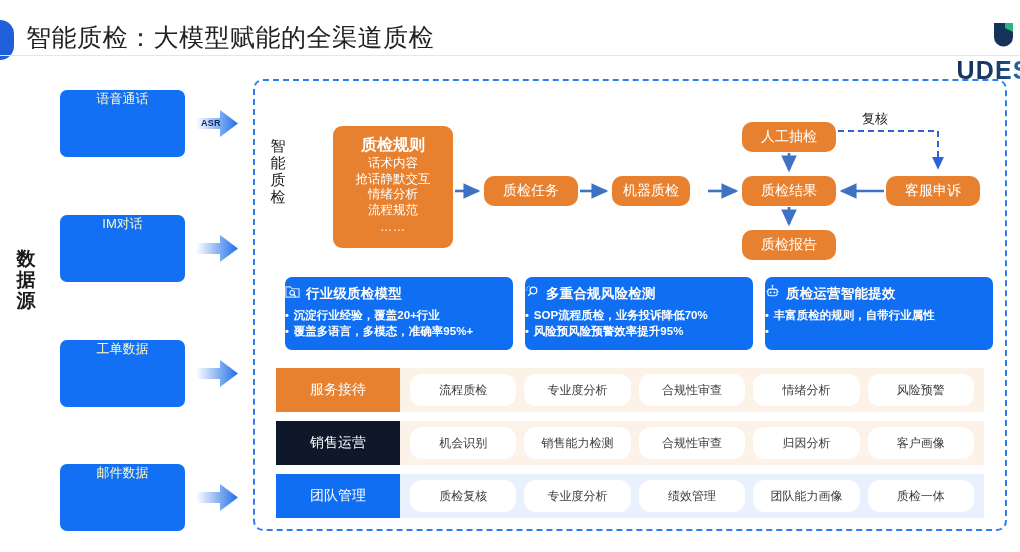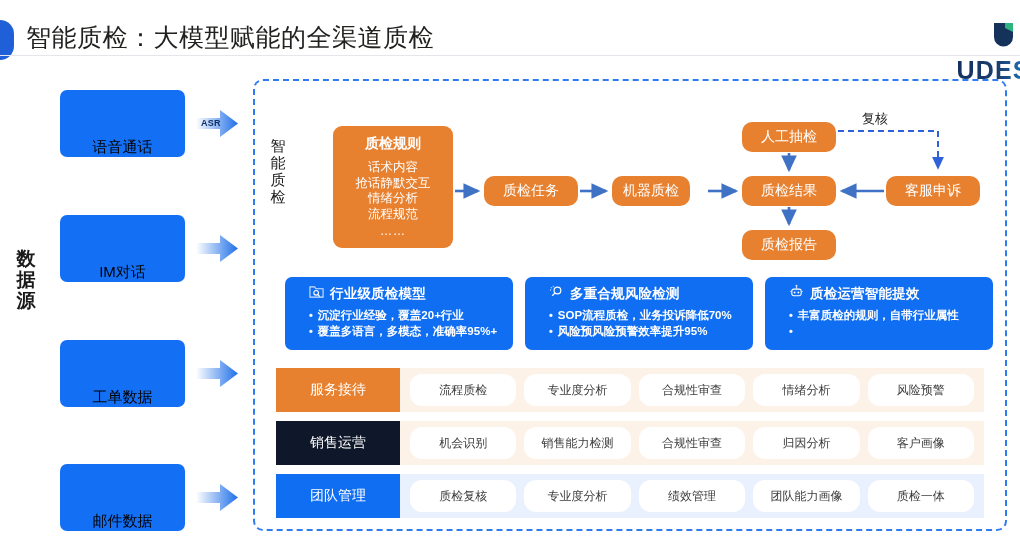--- a/index.html
+++ b/index.html
@@ -27,22 +27,22 @@
   }
   #header-rule{position:absolute;left:0;top:55px;width:1020px;height:1px;background:#e3e6ea;}
 
   
   #datasource-label{
     position:absolute;left:8px;top:248px;width:36px;
     font-size:19px;font-weight:bold;color:#1a1a1a;line-height:21px;text-align:center;
   }
   .src-box{
     position:absolute;left:60px;width:125px;height:67px;background:#1370f4;
-    border-radius:7px;color:#000000;font-size:15px;
-    display:flex;align-items:flex-end;justify-content:center;
+    border-radius:7px;color:#fef9c3;font-size:13px;
+    display:flex;align-items:flex-start;justify-content:center;
   }
   .src-arrow{position:absolute;left:196px;width:42px;height:27px;}
   .src-arrow svg{display:block;}
   .asr-text{
     position:absolute;left:201px;font-size:9px;font-weight:bold;color:#10306b;
     letter-spacing:.3px;
   }
 
   
   #qc-container{
@@ -57,40 +57,40 @@
   
   .obox{
     position:absolute;background:#e8812f;color:#fff;
     display:flex;align-items:center;justify-content:center;
     font-size:14px;text-align:center;border-radius:10px;
   }
   #rules-box{
     left:333px;top:126px;width:120px;height:122px;border-radius:9px;
     flex-direction:column;justify-content:flex-start;padding-top:9px;box-sizing:border-box;
   }
-  #rules-title{font-size:14px;font-weight:bold;margin-bottom:7px;font-family:Liberation Mono, monospace;}
+  #rules-title{font-size:16px;font-weight:bold;margin-bottom:0;font-family:Liberation Mono, monospace;}
   #rules-list{font-size:12.5px;line-height:15.5px;}
   #rules-dots{font-size:12px;letter-spacing:1px;margin-top:2px;}
   #task-box{left:484px;top:176px;width:94px;height:30px;}
   #machine-box{left:612px;top:176px;width:78px;height:30px;}
   #result-box{left:742px;top:176px;width:94px;height:30px;}
   #manual-box{left:742px;top:122px;width:94px;height:30px;}
   #report-box{left:742px;top:230px;width:94px;height:30px;}
   #appeal-box{left:886px;top:176px;width:94px;height:30px;}
   #recheck-label{
     position:absolute;left:862px;top:110px;font-size:13px;color:#1a1a1a;
   }
 
   
   #flow-svg{position:absolute;left:0;top:0;width:1020px;height:552px;pointer-events:none;}
 
   
   .fcard{
     position:absolute;top:277px;width:228px;height:73px;background:#0f6ef2;
-    border-radius:7px;color:#fff;box-sizing:border-box;padding:7px 9px 0 24px;
+    border-radius:7px;color:#fff;box-sizing:border-box;padding:7px 9px 0 0;
   }
   #fcard-0{left:285px;}
   #fcard-1{left:525px;}
   #fcard-2{left:765px;}
   .fcard-head{display:flex;align-items:center;gap:6px;margin-bottom:4px;}
   .fcard-title{font-size:13.5px;font-weight:bold;letter-spacing:.2px;}
   .fcard-li{
     font-size:11.5px;line-height:16px;display:flex;align-items:flex-start;gap:5px;
     font-weight:bold;
   }

